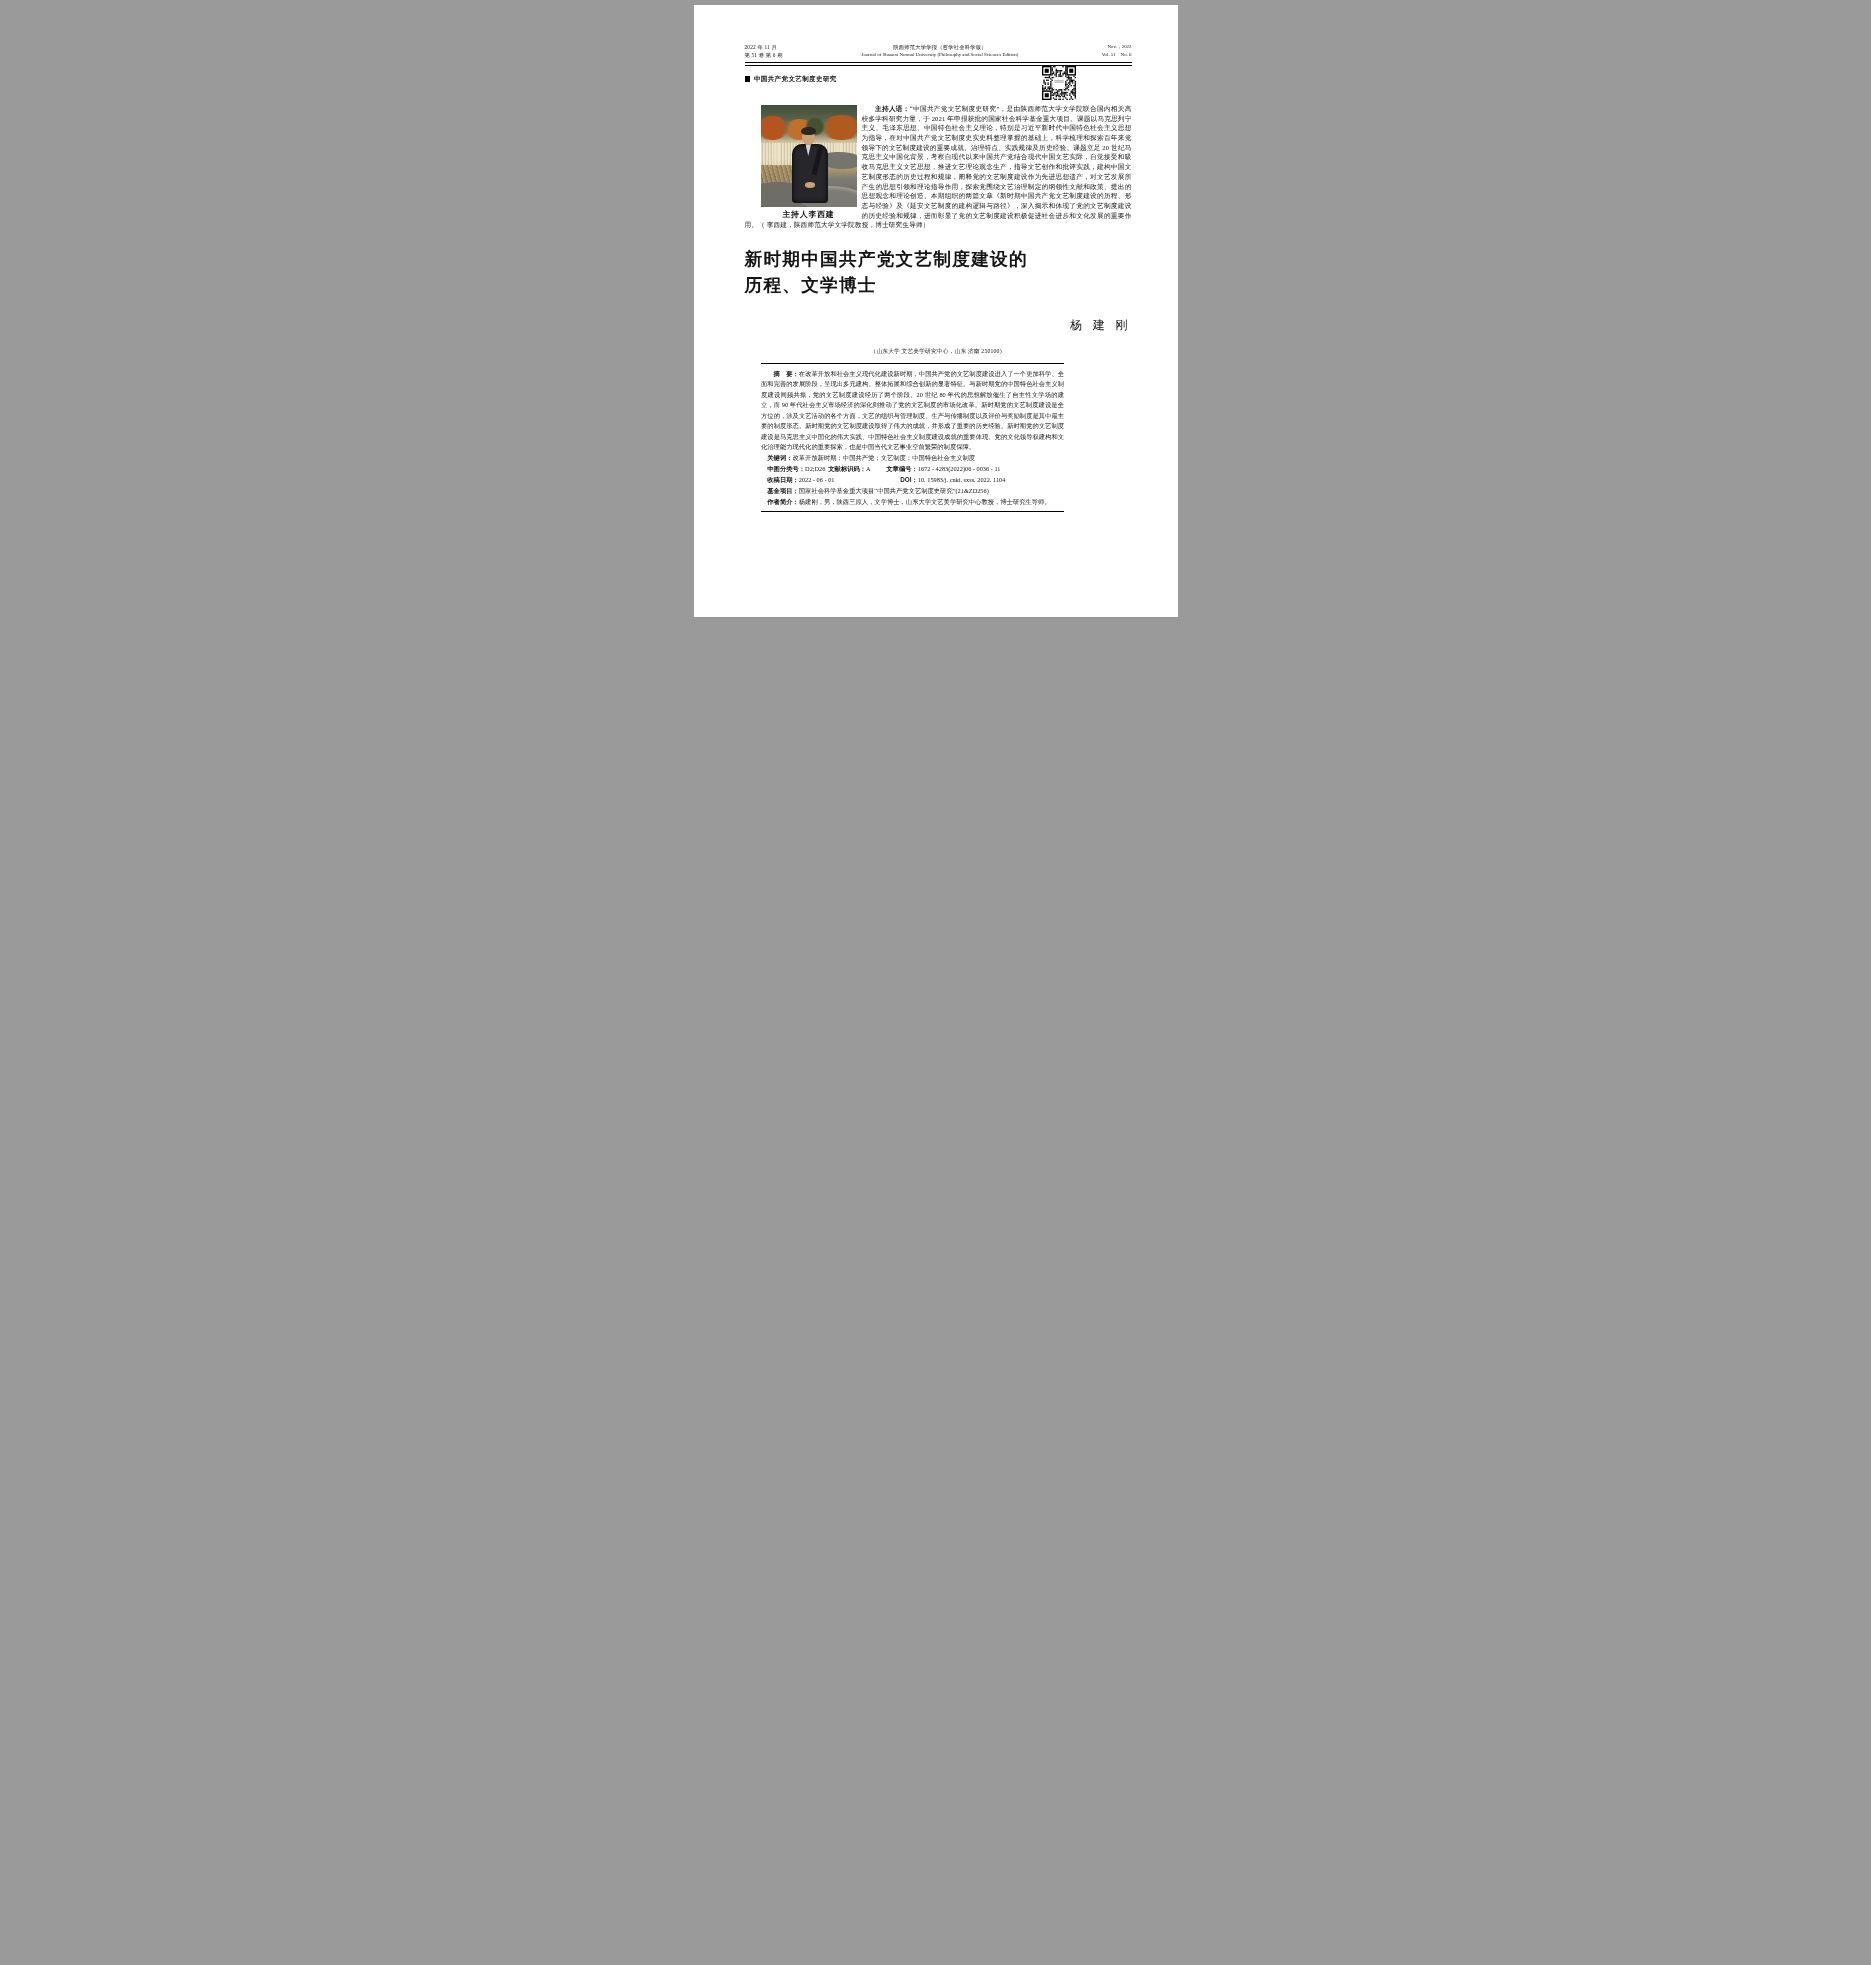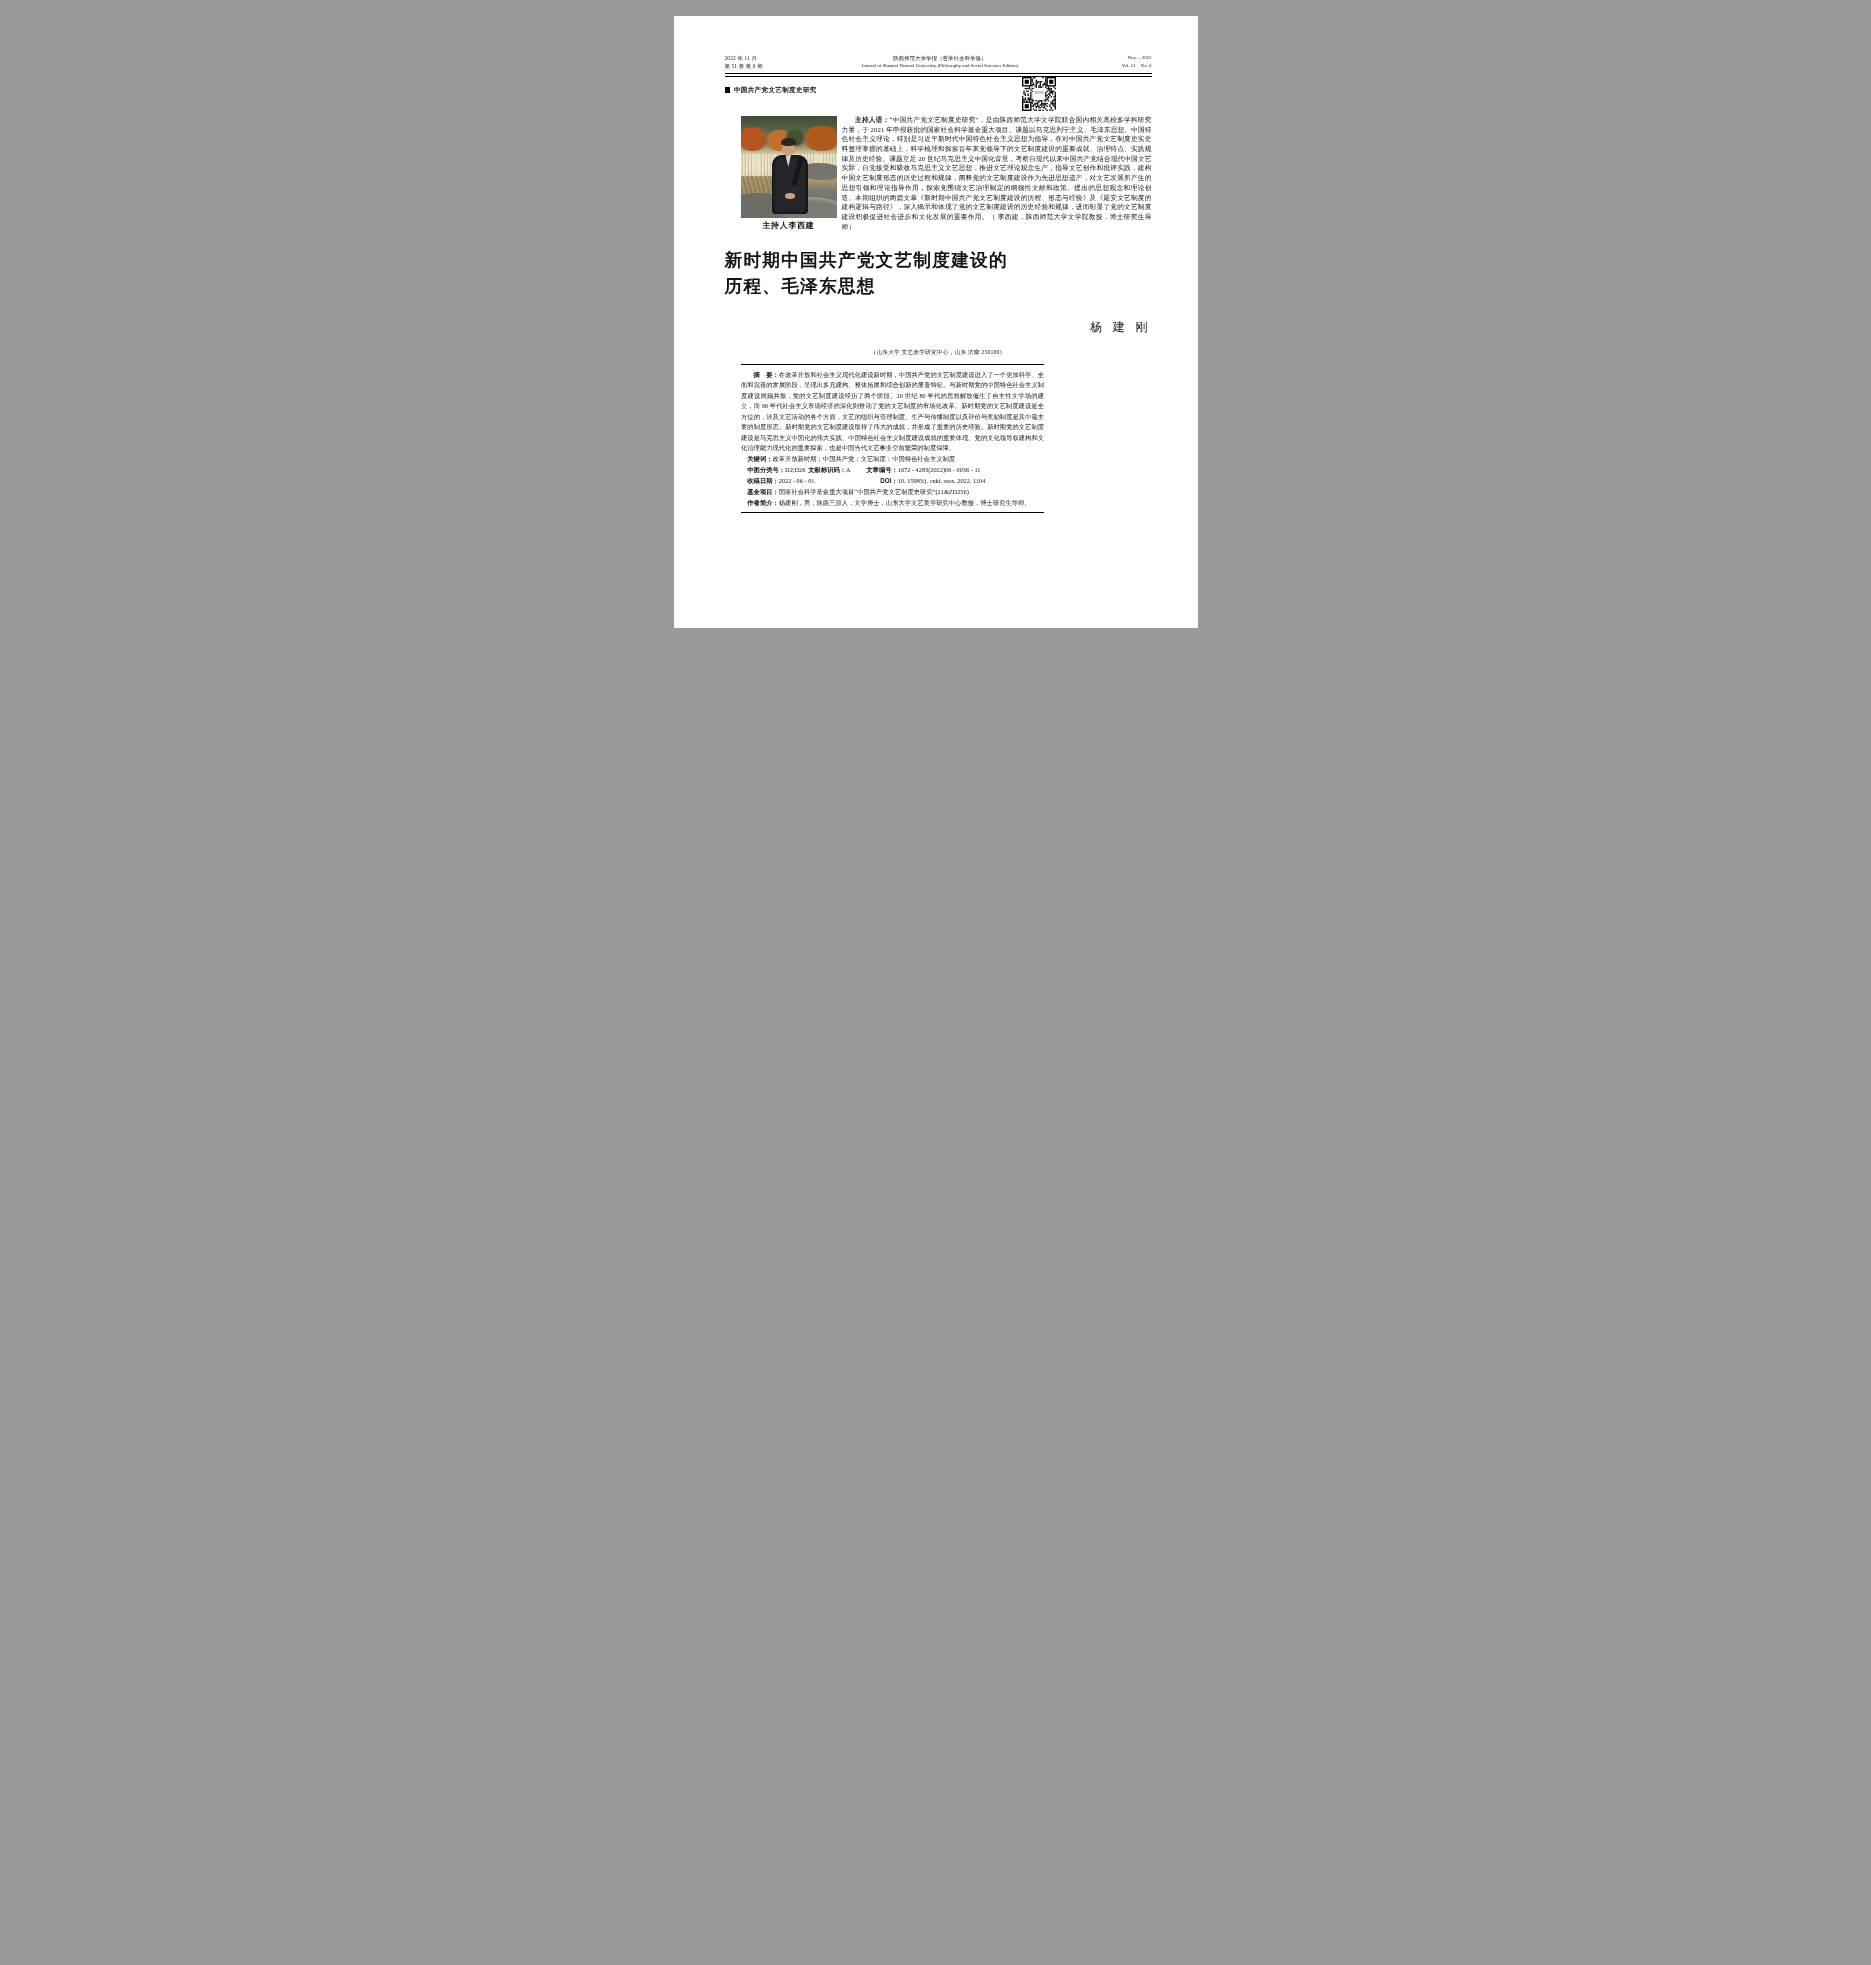--- a/index.html
+++ b/index.html
@@ -1,16 +1,16 @@
 <!DOCTYPE html>
 <html style="font-size:6.3px"><head>
 <meta charset="utf-8">
 <style>
   html,body{margin:0;padding:0;background:#9a9a9a;}
-  .page{position:relative;width:524px;height:612px;margin:16px auto;background:#ffffff;
+  .page{position:relative;width:484px;height:612px;margin:5px auto;background:#ffffff;
         font-family:"Liberation Serif","DejaVu Serif",serif;color:#141414;overflow:hidden;}
   .content{padding:0 46px 0 51px;}
 
   
   .jhead{display:flex;justify-content:space-between;align-items:flex-end;padding-top:38px;}
   .jhead .col{line-height:8.3px;}
   .jhead .c-left{text-align:left;min-width:47px;}
   .jhead .c-mid{text-align:center;flex:1;}
   .jhead .c-right{text-align:right;min-width:43px;}
   .jhead .cn{font-size:5.3px;letter-spacing:0.2px;}
@@ -379,21 +379,21 @@
           <span class="person-hair"></span>
           <span class="person-hands"></span>
         </div>
         <div class="caption">主持人李西建</div>
       </div>
       <p class="intro"><span class="lbl">主持人语：</span><span>“中国共产党文艺制度史研究”，是由陕西师范大学文学院联合国内相关高校多学科研究力量，于 2021 年申报获批的国家社会科学基金重大项目。课题以马克思列宁主义、毛泽东思想、中国特色社会主义理论，特别是习近平新时代中国特色社会主义思想为指导，在对中国共产党文艺制度史实史料整理掌握的基础上，科学梳理和探索百年来党领导下的文艺制度建设的重要成就、治理特点、实践规律及历史经验。课题立足 20 世纪马克思主义中国化背景，考察自现代以来中国共产党结合现代中国文艺实际，自觉接受和吸收马克思主义文艺思想，推进文艺理论观念生产，指导文艺创作和批评实践，建构中国文艺制度形态的历史过程和规律，阐释党的文艺制度建设作为先进思想遗产，对文艺发展所产生的思想引领和理论指导作用，探索党围绕文艺治理制定的纲领性文献和政策、提出的思想观念和理论创造。本期组织的两篇文章《新时期中国共产党文艺制度建设的历程、形态与经验》及《延安文艺制度的建构逻辑与路径》，深入揭示和体现了党的文艺制度建设的历史经验和规律，进而彰显了党的文艺制度建设积极促进社会进步和文化发展的重要作用。（ 李西建，陕西师范大学文学院教授，博士研究生导师）</span></p>
     </div>
 
     <div class="title">
       <div>新时期中国共产党文艺制度建设的</div>
-      <div>历程、毛泽东思想</div>
+      <div>历程、文学博士</div>
     </div>
 
     <div class="author">杨 建 刚</div>
     <div class="affil">（山东大学 文艺美学研究中心，山东 济南 250100）</div>
 
     <div class="absbox">
       <p class="abs-p"><span class="lbl">摘　要：</span><span>在改革开放和社会主义现代化建设新时期，中国共产党的文艺制度建设进入了一个更加科学、全面和完善的发展阶段，呈现出多元建构、整体拓展和综合创新的显著特征。与新时期党的中国特色社会主义制度建设同频共振，党的文艺制度建设经历了两个阶段。20 世纪 80 年代的思想解放催生了自主性文学场的建立，而 90 年代社会主义市场经济的深化则推动了党的文艺制度的市场化改革。新时期党的文艺制度建设是全方位的，涉及文艺活动的各个方面，文艺的组织与管理制度、生产与传播制度以及评价与奖励制度是其中最主要的制度形态。新时期党的文艺制度建设取得了伟大的成就，并形成了重要的历史经验。新时期党的文艺制度建设是马克思主义中国化的伟大实践、中国特色社会主义制度建设成就的重要体现、党的文化领导权建构和文化治理能力现代化的重要探索，也是中国当代文艺事业空前繁荣的制度保障。</span></p>
 
       <p class="kline"><span class="lbl">关键词：</span><span>改革开放新时期；中国共产党；文艺制度；中国特色社会主义制度</span></p>
 

